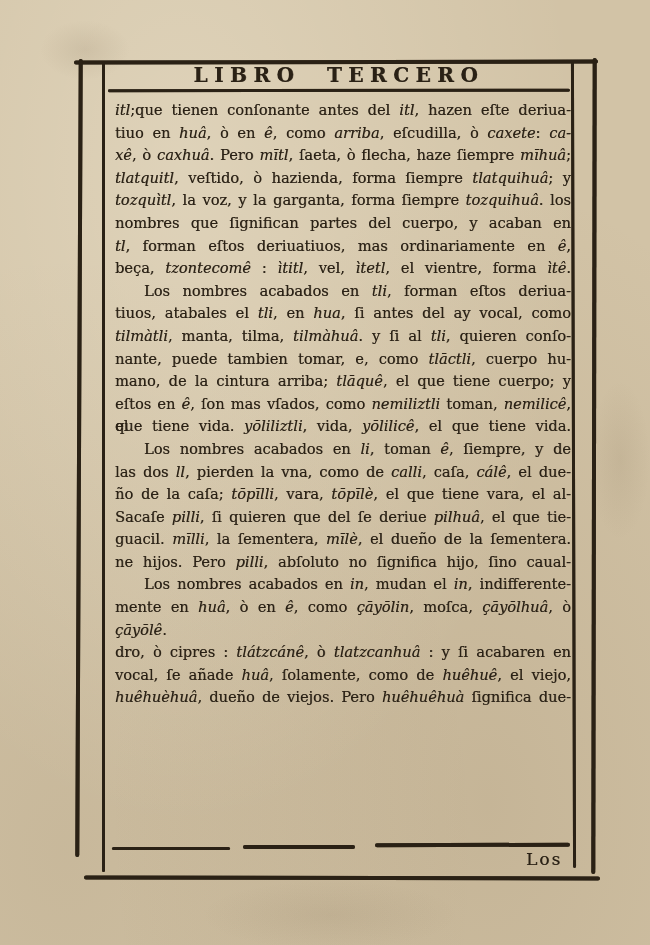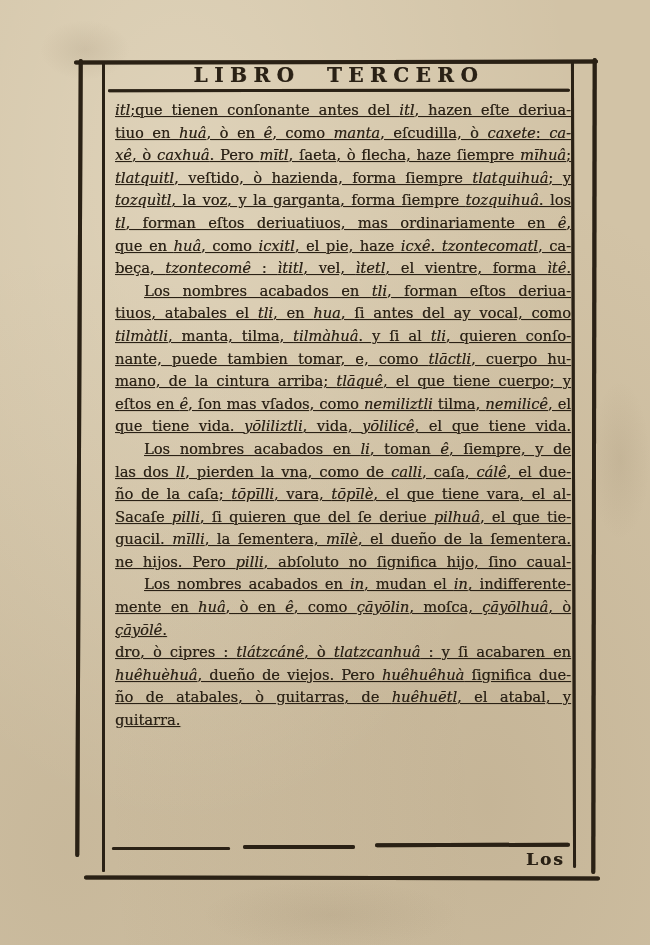--- a/index.html
+++ b/index.html
@@ -37,32 +37,31 @@
   .page-title{
     position:absolute;left:105px;top:63px;width:468px;
     text-align:center;font-size:20px;font-weight:bold;
     letter-spacing:6.5px;word-spacing:13px;
     text-shadow:0.4px 0.2px 0.4px rgba(42,33,21,0.6);
   }
   #text-block{
     position:absolute;left:115px;top:99px;width:456px;
     font-size:14.6px;line-height:22.6px;
     text-shadow:0.38px 0.18px 0.45px rgba(42,33,21,0.55);
-    text-decoration:underline;
   }
   .line{
     height:22.6px;overflow:visible;
     text-align:justify;text-align-last:justify;
   }
   .line.indent{text-indent:29px;}
   .line.short{text-align-last:left;}
   .line i{font-style:italic;}
   .catchword{
     position:absolute;left:526px;top:849px;width:50px;
-    font-size:17px;font-weight:bold;letter-spacing:2px;
+    font-size:17px;font-weight:normal;letter-spacing:2px;
     text-shadow:0.4px 0.2px 0.4px rgba(42,33,21,0.6);
   }
 </style>
 </head>
 <body>
 
 <div class="stain stain1"></div>
 <div class="stain stain2"></div>
 <div class="stain stain3"></div>
 
@@ -72,54 +71,54 @@
 <div class="rule frame-right-inner"></div>
 <div class="rule frame-right-outer"></div>
 <div class="rule frame-bottom"></div>
 
 <div class="page-title">LIBRO TERCERO</div>
 <div class="rule header-rule"></div>
 
 <div id="text-block">
     <div>
       <div class="line"><i>itl</i><span>;que tienen conſonante antes del </span><i>itl</i><span>, hazen eſte deriua-</span></div>
-      <div class="line"><span>tiuo en </span><i>huâ</i><span>, ò en </span><i>ê</i><span>, como </span><i>manta</i><span>, eſcudilla, ò </span><i>caxete</i><span>: </span><i>ca-</i></div>
+      <div class="line"><span>tiuo en </span><i>huâ</i><span>, ò en </span><i>ê</i><span>, como </span><i>arriba</i><span>, eſcudilla, ò </span><i>caxete</i><span>: </span><i>ca-</i></div>
       <div class="line"><i>xê</i><span>, ò </span><i>caxhuâ</i><span>. Pero </span><i>mītl</i><span>, ſaeta, ò flecha, haze ſiempre </span><i>mīhuâ</i><span>;</span></div>
       <div class="line"><i>tlatquitl</i><span>, veſtido, ò hazienda, forma ſiempre </span><i>tlatquihuâ</i><span>; y</span></div>
       <div class="line"><i>tozquìtl</i><span>, la voz, y la garganta, forma ſiempre </span><i>tozquihuâ</i><span>. los</span></div>
+      <div class="line"><span>nombres que ſignifican partes del cuerpo, y acaban en</span></div>
       <div class="line"><i>tl</i><span>, forman eſtos deriuatiuos, mas ordinariamente en </span><i>ê</i><span>,</span></div>
-      <div class="line"><span>que en </span><i>huâ</i><span>, como </span><i>icxitl</i><span>, el pie, haze </span><i>icxê</i><span>. </span><i>tzontecomatl</i><span>, ca-</span></div>
       <div class="line"><span>beça, </span><i>tzontecomê</i><span> : </span><i>ìtitl</i><span>, vel, </span><i>ìtetl</i><span>, el vientre, forma </span><i>ìtê</i><span>.</span></div>
     </div>
     <div>
       <div class="line indent"><span>Los nombres acabados en </span><i>tli</i><span>, forman eſtos deriua-</span></div>
       <div class="line"><span>tiuos, atabales el </span><i>tli</i><span>, en </span><i>hua</i><span>, ſi antes del ay vocal, como</span></div>
       <div class="line"><i>tilmàtli</i><span>, manta, tilma, </span><i>tilmàhuâ</i><span>. y ſi al </span><i>tli</i><span>, quieren conſo-</span></div>
       <div class="line"><span>nante, puede tambien tomar, e, como </span><i>tlāctli</i><span>, cuerpo hu-</span></div>
       <div class="line"><span>mano, de la cintura arriba; </span><i>tlāquê</i><span>, el que tiene cuerpo; y</span></div>
-      <div class="line"><span>eſtos en </span><i>ê</i><span>, ſon mas vſados, como </span><i>nemiliztli</i><span> tilma, </span><i>nemilicê</i><span>, el</span></div>
+      <div class="line"><span>eſtos en </span><i>ê</i><span>, ſon mas vſados, como </span><i>nemiliztli</i><span> toman, </span><i>nemilicê</i><span>, el</span></div>
       <div class="line"><span>que tiene vida. </span><i>yōliliztli</i><span>, vida, </span><i>yōlilicê</i><span>, el que tiene vida.</span></div>
     </div>
     <div>
       <div class="line indent"><span>Los nombres acabados en </span><i>li</i><span>, toman </span><i>ê</i><span>, ſiempre, y de</span></div>
       <div class="line"><span>las dos </span><i>ll</i><span>, pierden la vna, como de </span><i>calli</i><span>, caſa, </span><i>cálê</i><span>, el due-</span></div>
       <div class="line"><span>ño de la caſa; </span><i>tōpīlli</i><span>, vara, </span><i>tōpīlè</i><span>, el que tiene vara, el al-</span></div>
       <div class="line"><span>Sacaſe </span><i>pilli</i><span>, ſi quieren que del ſe deriue </span><i>pilhuâ</i><span>, el que tie-</span></div>
       <div class="line"><span>guacil. </span><i>mīlli</i><span>, la ſementera, </span><i>mīlè</i><span>, el dueño de la ſementera.</span></div>
       <div class="line"><span>ne hijos. Pero </span><i>pilli</i><span>, abſoluto no ſignifica hijo, ſino caual-</span></div>
     </div>
     <div>
       <div class="line indent"><span>Los nombres acabados en </span><i>in</i><span>, mudan el </span><i>in</i><span>, indifferente-</span></div>
       <div class="line"><span>mente en </span><i>huâ</i><span>, ò en </span><i>ê</i><span>, como </span><i>çāyōlin</i><span>, moſca, </span><i>çāyōlhuâ</i><span>, ò</span></div>
       <div class="line short"><i>çāyōlê</i><span>.</span></div>
     </div>
     <div>
       <div class="line"><span>dro, ò cipres : </span><i>tlátzcánê</i><span>, ò </span><i>tlatzcanhuâ</i><span> : y ſi acabaren en</span></div>
+      <div class="line"><span>vocal, ſe añade </span><i>huâ</i><span>, ſolamente, como de </span><i>huêhuê</i><span>, el viejo,</span></div>
       <div class="line"><i>huêhuèhuâ</i><span>, dueño de viejos. Pero </span><i>huêhuêhuà</i><span> ſignifica due-</span></div>
-      <div class="line"><span>ño de atabales, ò guitarras, de </span><i>huêhuētl</i><span>, el atabal, y guitarra.</span></div>
     </div>
   </div>
 
 <div class="rule divider-seg1"></div>
 <div class="rule divider-seg2"></div>
 <div class="rule divider-seg3"></div>
 
 <div class="catchword">Los</div>
 
 </body></html>

